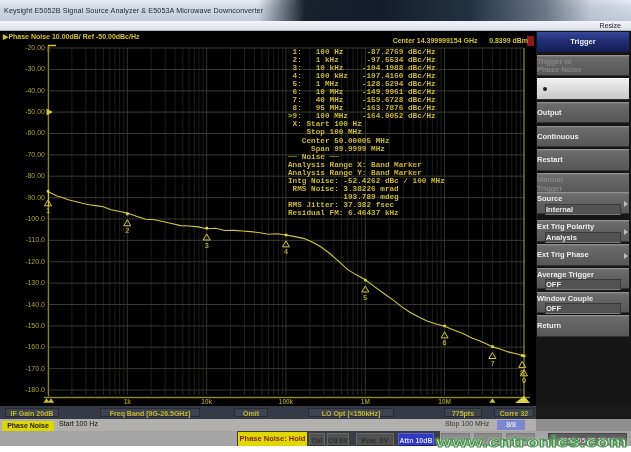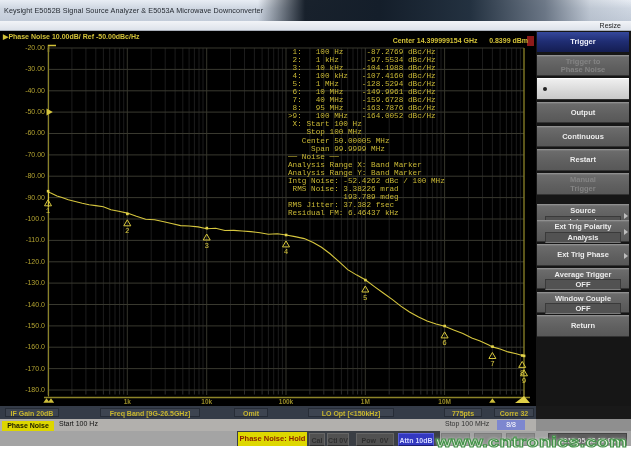--- a/index.html
+++ b/index.html
@@ -7,22 +7,22 @@
 #titlebar{left:0;top:0;width:631px;height:21px;background:linear-gradient(180deg,#e8edf4 0%,#cfd7e2 40%,#c3ccd9 100%);}
 #titlegrad{left:0;top:0;width:631px;height:21px;background:linear-gradient(90deg,rgba(20,30,42,0) 0px,rgba(20,30,42,0) 258px,rgba(18,27,38,.97) 305px,#141e2a 380px,#233140 470px,rgba(90,102,118,.85) 545px,rgba(160,170,183,.35) 590px,rgba(200,207,216,0) 631px);}
 #titletext{left:4px;top:6px;font-size:7.2px;color:#1f242b;letter-spacing:.1px;}
 #menubar{left:0;top:21px;width:631px;height:10px;background:linear-gradient(180deg,#f2f4f8,#dde2ea);border-bottom:1px solid #aab0ba;box-sizing:border-box;}
 #resize{right:10px;top:22px;font-size:7px;color:#222;}
 #screen{left:0;top:31px;width:536px;height:375px;background:#000;}
 #paneltop{left:536px;top:31px;width:116px;height:375px;background:#161616;}
 .ytxt{position:absolute;font-size:7px;color:#b2a230;width:30px;text-align:right;font-family:"Liberation Sans",sans-serif;}
 #ptitle{left:3px;top:2px;font-size:7px;font-weight:bold;color:#d3c238;}
 #ctrline{left:0;top:6px;width:530px;font-size:7px;font-weight:bold;color:#d3c238;text-align:right;}
-#mkrblock{left:288px;top:17px;font-size:7.7px;line-height:8.05px;font-weight:normal;color:#c9b835;font-family:"Liberation Mono",monospace;white-space:pre;margin:0;}
-.btn{position:absolute;left:1px;width:92px;height:21.5px;background:linear-gradient(180deg,#7d7d7d 0%,#6b6b6b 8%,#5f5f5f 60%,#585858 100%);border-top:1px solid #8f8f8f;border-bottom:1px solid #333;box-sizing:border-box;color:#ececec;font-size:7.5px;font-weight:bold;text-align:center;}
+#mkrblock{left:288px;top:17px;font-size:7.7px;line-height:8.05px;font-weight:bold;color:#c9b835;font-family:"Liberation Mono",monospace;white-space:pre;margin:0;}
+.btn{position:absolute;left:1px;width:92px;height:21.5px;background:linear-gradient(180deg,#7d7d7d 0%,#6b6b6b 8%,#5f5f5f 60%,#585858 100%);border-top:1px solid #8f8f8f;border-bottom:1px solid #333;box-sizing:border-box;color:#ececec;font-size:7.5px;font-weight:bold;}
 .btn .l1{display:block;margin-top:2px;line-height:8.5px;}
 .btn .one{display:block;line-height:19px;}
 .btn.dis{color:#848484;}
 .sunk{display:block;margin:0 auto;width:74px;height:9px;line-height:9px;background:#525252;border:1px solid #3a3a3a;border-bottom-color:#7a7a7a;font-size:7.5px;}
 .arr{position:absolute;right:1px;top:8px;width:0;height:0;border-left:4px solid #bdbdbd;border-top:3px solid transparent;border-bottom:3px solid transparent;}
 #navbar{left:0;top:406px;width:536px;height:13px;background:#343b47;}
 .nv{position:absolute;top:2px;height:9px;line-height:9px;background:#3d4450;border:1px solid #262c36;color:#c8b62e;font-size:7px;font-weight:bold;text-align:center;box-sizing:border-box;}
 #rowA{left:0;top:419px;width:536px;height:12px;background:#b2b0ad;}
 #tabPN{left:2px;top:421px;width:52px;height:10px;background:#ddd600;color:#1c1c00;font-size:7px;font-weight:bold;text-align:center;line-height:10px;}
 #rightgrey{left:536px;top:419px;width:95px;height:27px;background:#8f8f8f;}
@@ -150,21 +150,21 @@
       </div>
   <div class="btn" style="top:94.6px">
         <span class="one">Continuous</span>
       </div>
   <div class="btn" style="top:118.3px">
         <span class="one">Restart</span>
       </div>
   <div class="btn dis" style="top:142px">
         <span class="l1">Manual<br>Trigger</span>
       </div>
-  <div class="btn" style="top:173px">
+  <div class="btn" style="top:161px">
         <span class="l1">Source</span>
         <span class="sunk">Internal</span>
         <span class="arr"></span>
       </div>
   <div class="btn" style="top:189.4px">
         <span class="l1">Ext Trig Polarity</span>
         <span class="sunk">Analysis</span>
         <span class="arr"></span>
       </div>
   <div class="btn" style="top:213.1px">

